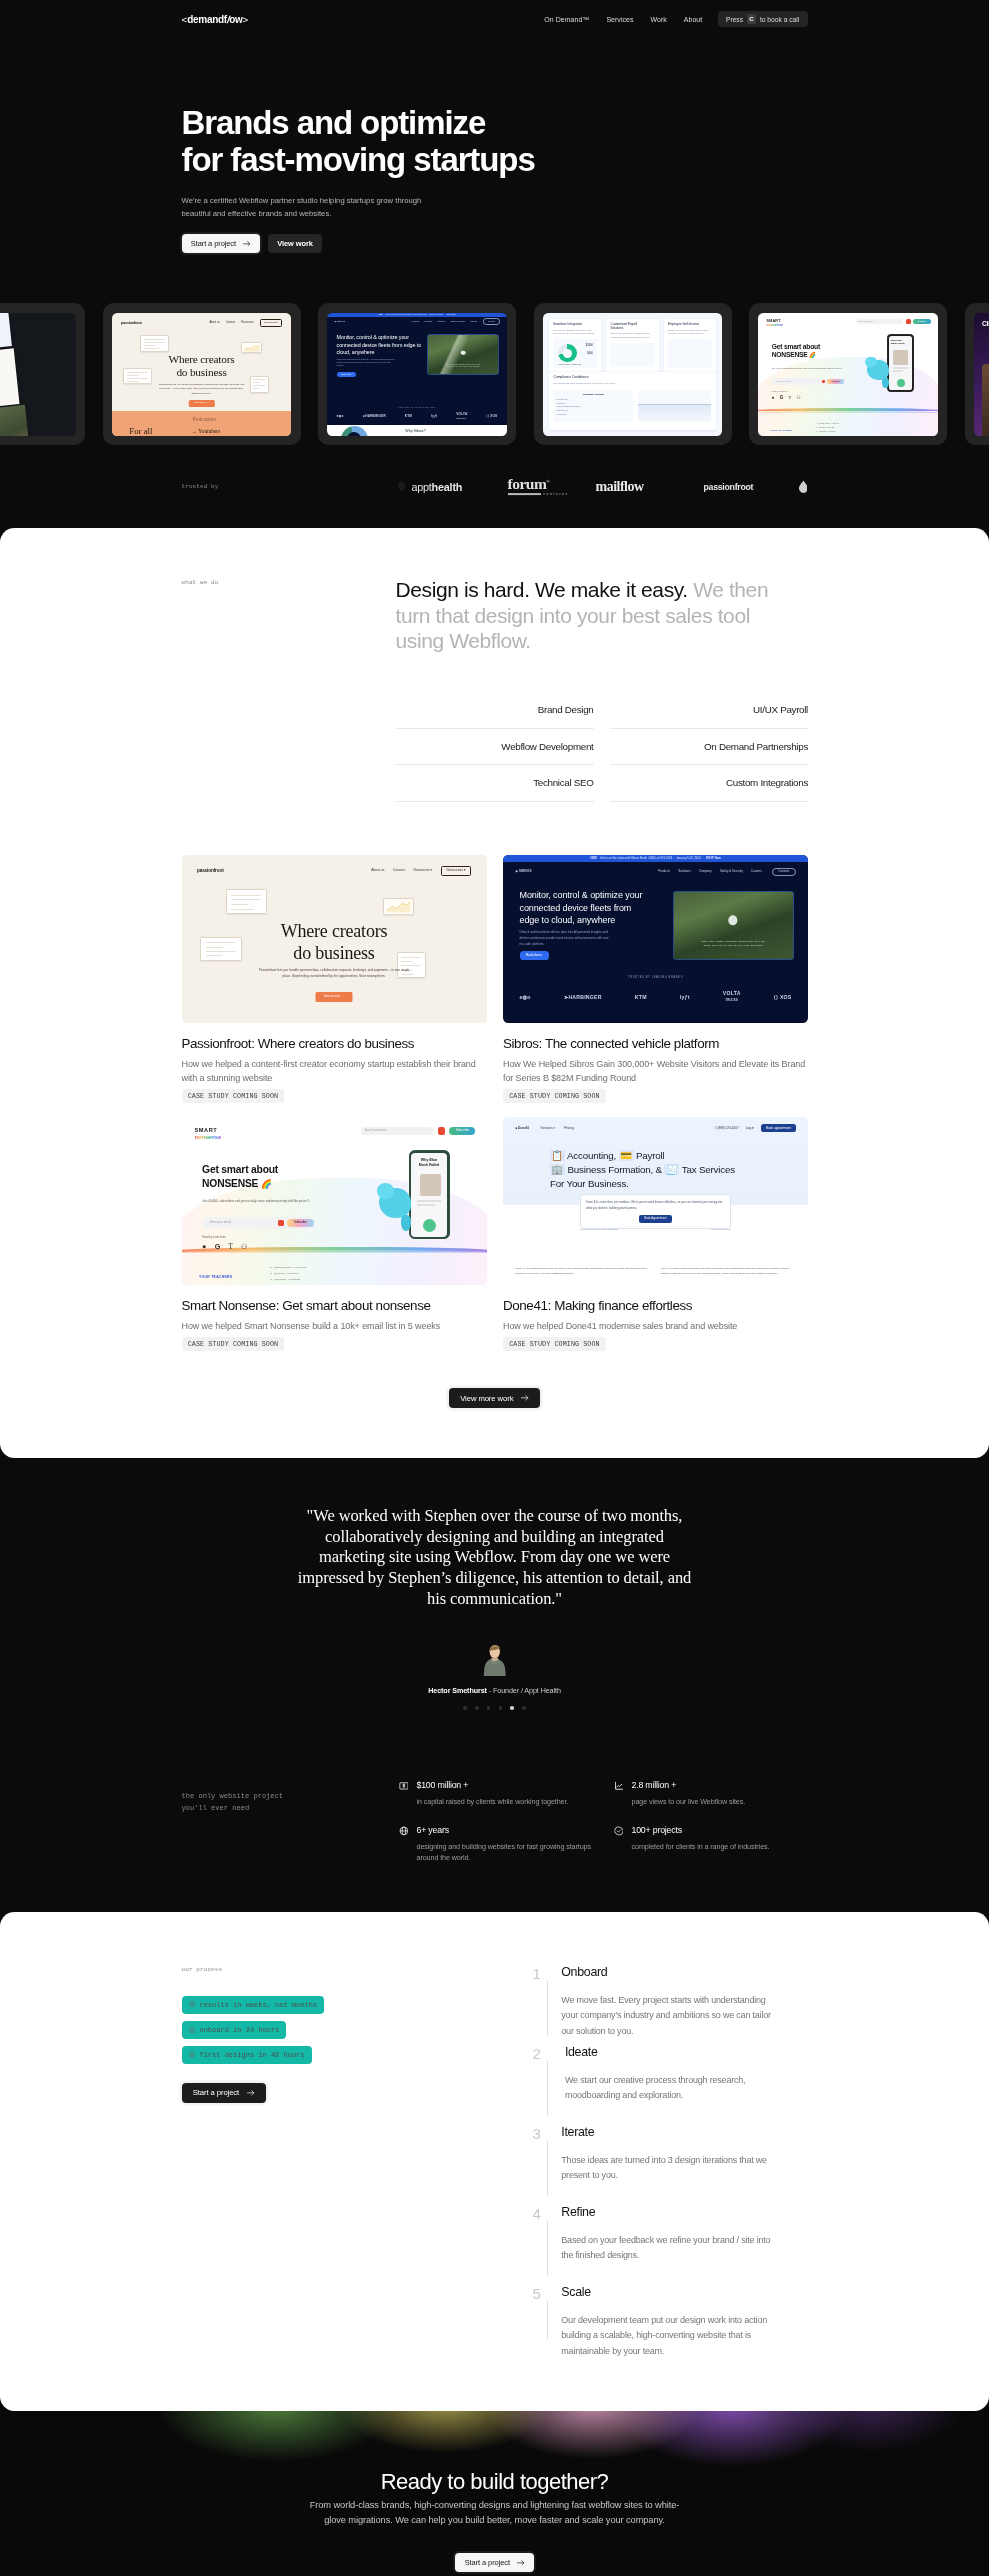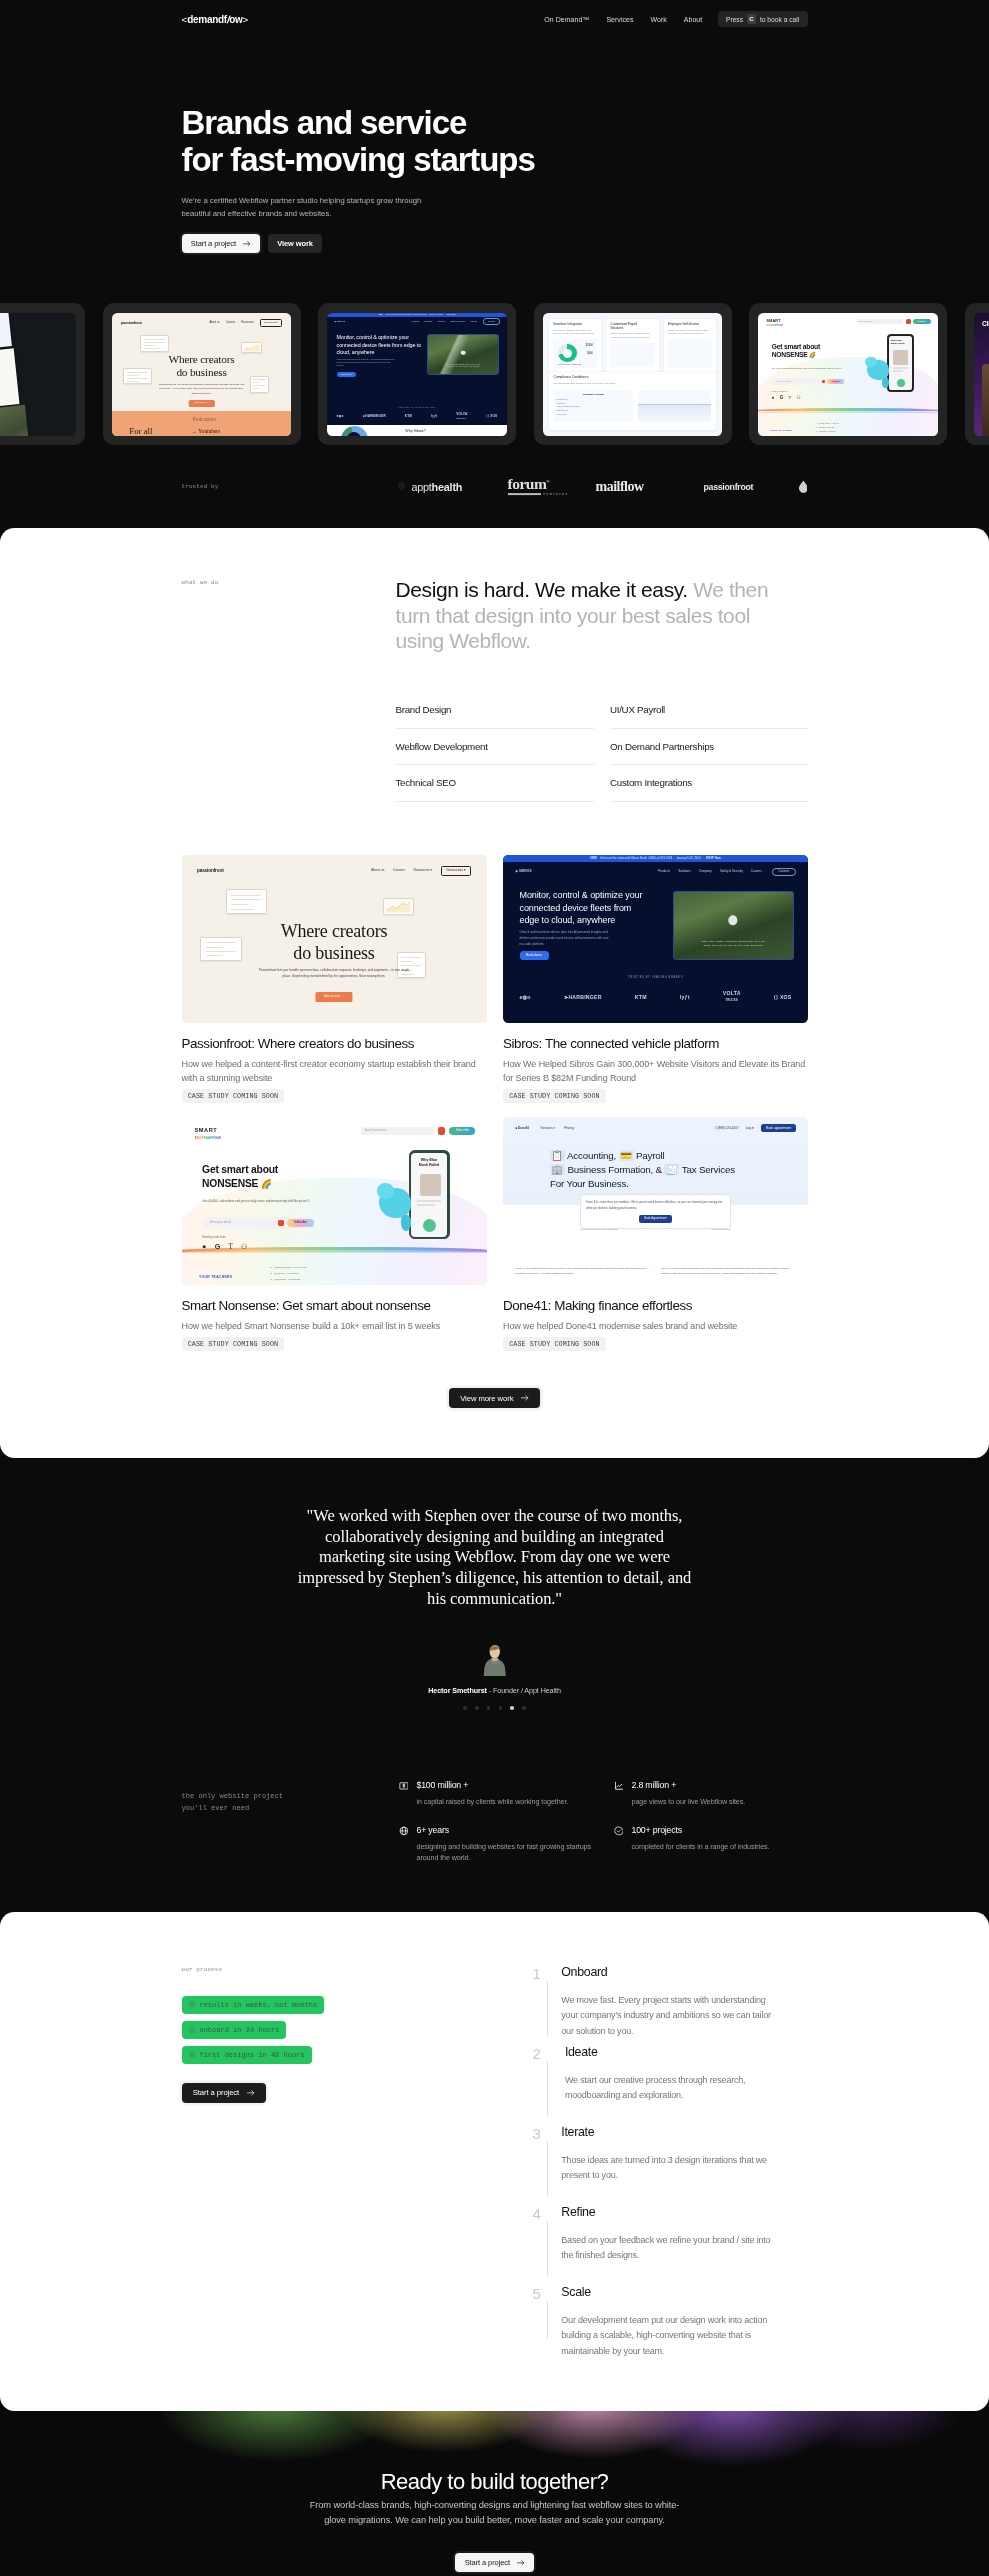--- a/index.html
+++ b/index.html
@@ -97,21 +97,21 @@
   
   .panel{background:#fff;border-radius:14.4px;position:relative;z-index:3;}
   .eyebrow{font-family:"Liberation Mono",monospace;font-size:6px;color:#8a8a8a;letter-spacing:0.1px;}
 
   
   .wwd{display:flex;padding-top:49px;}
   .wwd-left{width:214px;flex:0 0 214px;padding-top:2.1px;}
   .wwd-right{flex:1;max-width:416px;}
   .wwd h2{max-width:407px;font-size:21px;line-height:1.2;font-weight:500;color:#111;letter-spacing:-0.4px;}
   .wwd h2 .dim{color:#b4b4b4;}
-  .svcs{margin-top:52px;display:grid;grid-template-columns:198px 198px;column-gap:16.5px;}
+  .svcs{margin-top:52px;display:grid;grid-template-columns:198px 198px;column-gap:16.5px;text-align:right;}
   .svc{font-size:9.8px;color:#1a1a1a;letter-spacing:-0.3px;padding:0 0 13px;border-bottom:0.5px solid #e9e9e9;margin-bottom:13px;line-height:1;}
 
   
   .work{padding-top:40px;display:grid;grid-template-columns:305px 305px;column-gap:16.5px;row-gap:14.4px;}
   .card-img{height:168px;border-radius:5.2px;overflow:hidden;position:relative;background:#f3f0ea;}
   .card h3{margin-top:14px;font-size:13.4px;font-weight:500;color:#111;letter-spacing:-0.4px;line-height:1;}
   .card p{margin-top:7.2px;font-size:9px;line-height:1.53;color:#6e6e6e;letter-spacing:-0.1px;max-width:305px;}
   .tag{margin-top:3.1px;display:inline-block;background:#f2f2f2;border-radius:3.6px;
        padding:4.1px 6.2px;font-family:"Liberation Mono",monospace;font-size:6.7px;color:#3d3d3d;letter-spacing:0.1px;line-height:6.2px;}
   .viewmore{display:flex;justify-content:center;padding:37px 0 50px;}
@@ -134,21 +134,21 @@
   .stats-left p{font-family:"Liberation Mono",monospace;font-size:7px;line-height:1.72;color:#8a8a8a;letter-spacing:0.03px;}
   .stats-grid{flex:1;display:grid;grid-template-columns:215px 1fr;column-gap:0;row-gap:18.5px;padding-left:1px;}
   .stat-h{display:flex;align-items:flex-start;gap:8.2px;}
   .stat-h .t{font-size:8.8px;font-weight:500;color:#fff;letter-spacing:-0.2px;line-height:1;}
   .stat .d{margin-top:6.2px;font-size:7.2px;line-height:1.52;color:#9c9c9c;padding-left:18px;letter-spacing:-0.1px;max-width:201px;}
 
   
   .process{display:flex;padding-top:52px;padding-bottom:47px;}
   .proc-left{width:351px;flex:0 0 351px;padding-top:1.5px;}
   .pills{margin-top:23px;display:flex;flex-direction:column;align-items:flex-start;gap:7.2px;}
-  .pill{background:#22c55e;border-radius:4.1px;padding:0 7.2px;height:18px;display:flex;align-items:center;gap:4.6px;
+  .pill{background:#14b8a6;border-radius:4.1px;padding:0 7.2px;height:18px;display:flex;align-items:center;gap:4.6px;
         font-family:"Liberation Mono",monospace;font-size:7px;color:#4e4e4e;letter-spacing:0;}
   .proc-right{flex:1;max-width:275px;position:relative;padding-left:0;}
   .step{display:flex;height:80px;position:relative;}
   .step .num{font-size:15px;font-weight:500;color:#c9c9c9;width:14.4px;flex:0 0 14.4px;text-align:left;line-height:1;padding-top:2.1px;}
   .step .body{flex:1;position:relative;padding-left:14.4px;}
   .step .body:before{content:"";position:absolute;left:0;top:16.5px;bottom:8.2px;width:0.5px;background:#dedede;}
   .step.last .body:before{bottom:25px;}
   .step h4{font-size:12.4px;font-weight:500;color:#111;letter-spacing:-0.3px;line-height:1;padding-top:2.1px;}
   .step .txt{margin-top:14px;font-size:9px;line-height:1.72;color:#767676;max-width:222px;letter-spacing:-0.2px;}
 
@@ -190,21 +190,21 @@
       <div class="nav-cta">
         <span>Press</span>
           <span class="keycap">C</span>
           <span>to book a call</span>
       </div>
     </div>
   </nav>
 
   <section class="hero">
     <h1>
-      <span>Brands and service</span><br>
+      <span>Brands and optimize</span><br>
       <span>for fast-moving startups</span>
     </h1>
     <p>
       <span>We're a certified Webflow partner studio helping startups grow through</span><br>
       <span>beautiful and effective brands and websites.</span>
     </p>
     <div class="hero-btns">
       <a class="btn btn-light" href="#">
         <span>Start a project</span>
         <svg class="arr" width="7.7" height="5.7" viewBox="0 0 15 11" fill="none">

